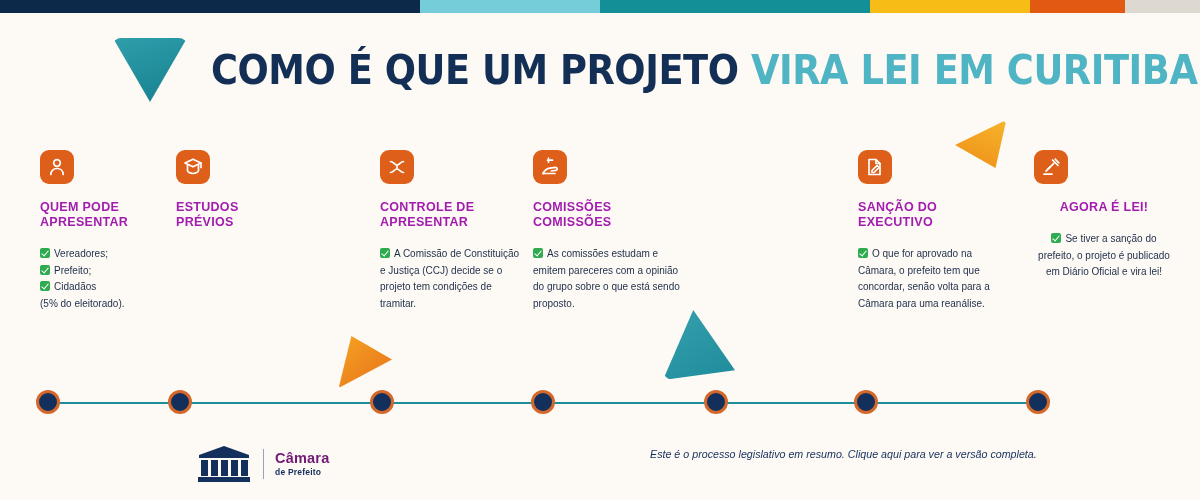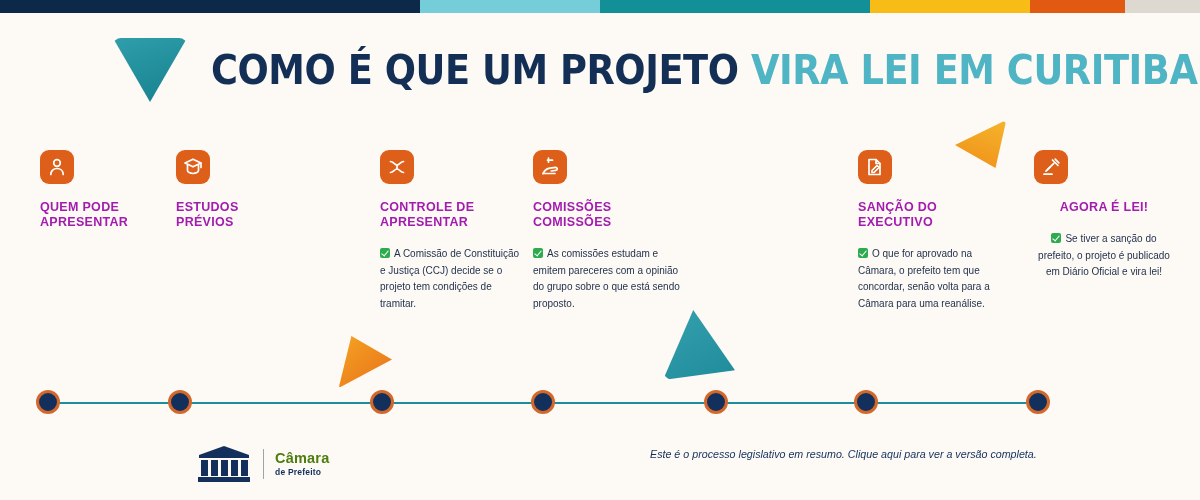--- a/index.html
+++ b/index.html
@@ -130,21 +130,21 @@
     background:#13305c;
     border:3px solid #d4682a;
   }
 
   
   #footer { position:absolute; left:0; top:440px; width:1200px; height:60px; }
   #logo { position:absolute; left:196px; top:4px; display:flex; align-items:center; }
   #logo-mark { width:56px; height:40px; }
   #logo-divider { width:1px; height:30px; background:#9aa4b2; margin:0 11px; }
   #logo-text { line-height:1.05; }
-  #logo-name { color:#4d7c0f; font-weight:bold; font-size:14.5px; letter-spacing:0.2px; }
+  #logo-name { color:#701a75; font-weight:bold; font-size:14.5px; letter-spacing:0.2px; }
   #logo-sub { color:#13305c; font-weight:bold; font-size:8.5px; letter-spacing:0.2px; margin-top:2px; }
   #footer-note {
     position:absolute;
     left:650px; top:8px;
     color:#13305c;
     font-size:10.7px;
     font-style:italic;
   }
 </style>
 </head>
@@ -175,20 +175,25 @@
     <div class="col" style="left: 40px; width: 130px;">
       <div class="icon-badge">
         <svg viewBox="0 0 22 22" width="22" height="22">
           <circle cx="11" cy="7" r="3.3" fill="none" stroke="#fff" stroke-width="1.7" stroke-linecap="round" stroke-linejoin="round"></circle>
           <path d="M4.8 18.5c0-3.7 2.8-6 6.2-6s6.2 2.3 6.2 6" fill="none" stroke="#fff" stroke-width="1.7" stroke-linecap="round" stroke-linejoin="round"></path>
         </svg>
       </div>
       <div class="col-head">
         <div>QUEM PODE</div>
         <div>APRESENTAR</div>
+      </div>
+      <div class="col-body">
+        <div><span class="chk"></span>Vereadores;</div>
+        <div><span class="chk"></span>Prefeito;</div>
+        <div><span class="chk"></span>Cidadãos<br>(5% do eleitorado).</div>
       </div>
     </div>
     <div class="col" style="left: 176px; width: 172px;">
       <div class="icon-badge">
         <svg viewBox="0 0 22 22" width="22" height="22">
           <path d="M11 3.2 L19 7 L11 10.8 L3 7 Z" fill="none" stroke="#fff" stroke-width="1.7" stroke-linecap="round" stroke-linejoin="round"></path>
           <path d="M5.5 9v5.5c0 1.6 2.5 3 5.5 3s5.5-1.4 5.5-3V9" fill="none" stroke="#fff" stroke-width="1.7" stroke-linecap="round" stroke-linejoin="round"></path>
           <path d="M19 7v4.5" fill="none" stroke="#fff" stroke-width="1.7" stroke-linecap="round" stroke-linejoin="round"></path>
         </svg>
       </div>

